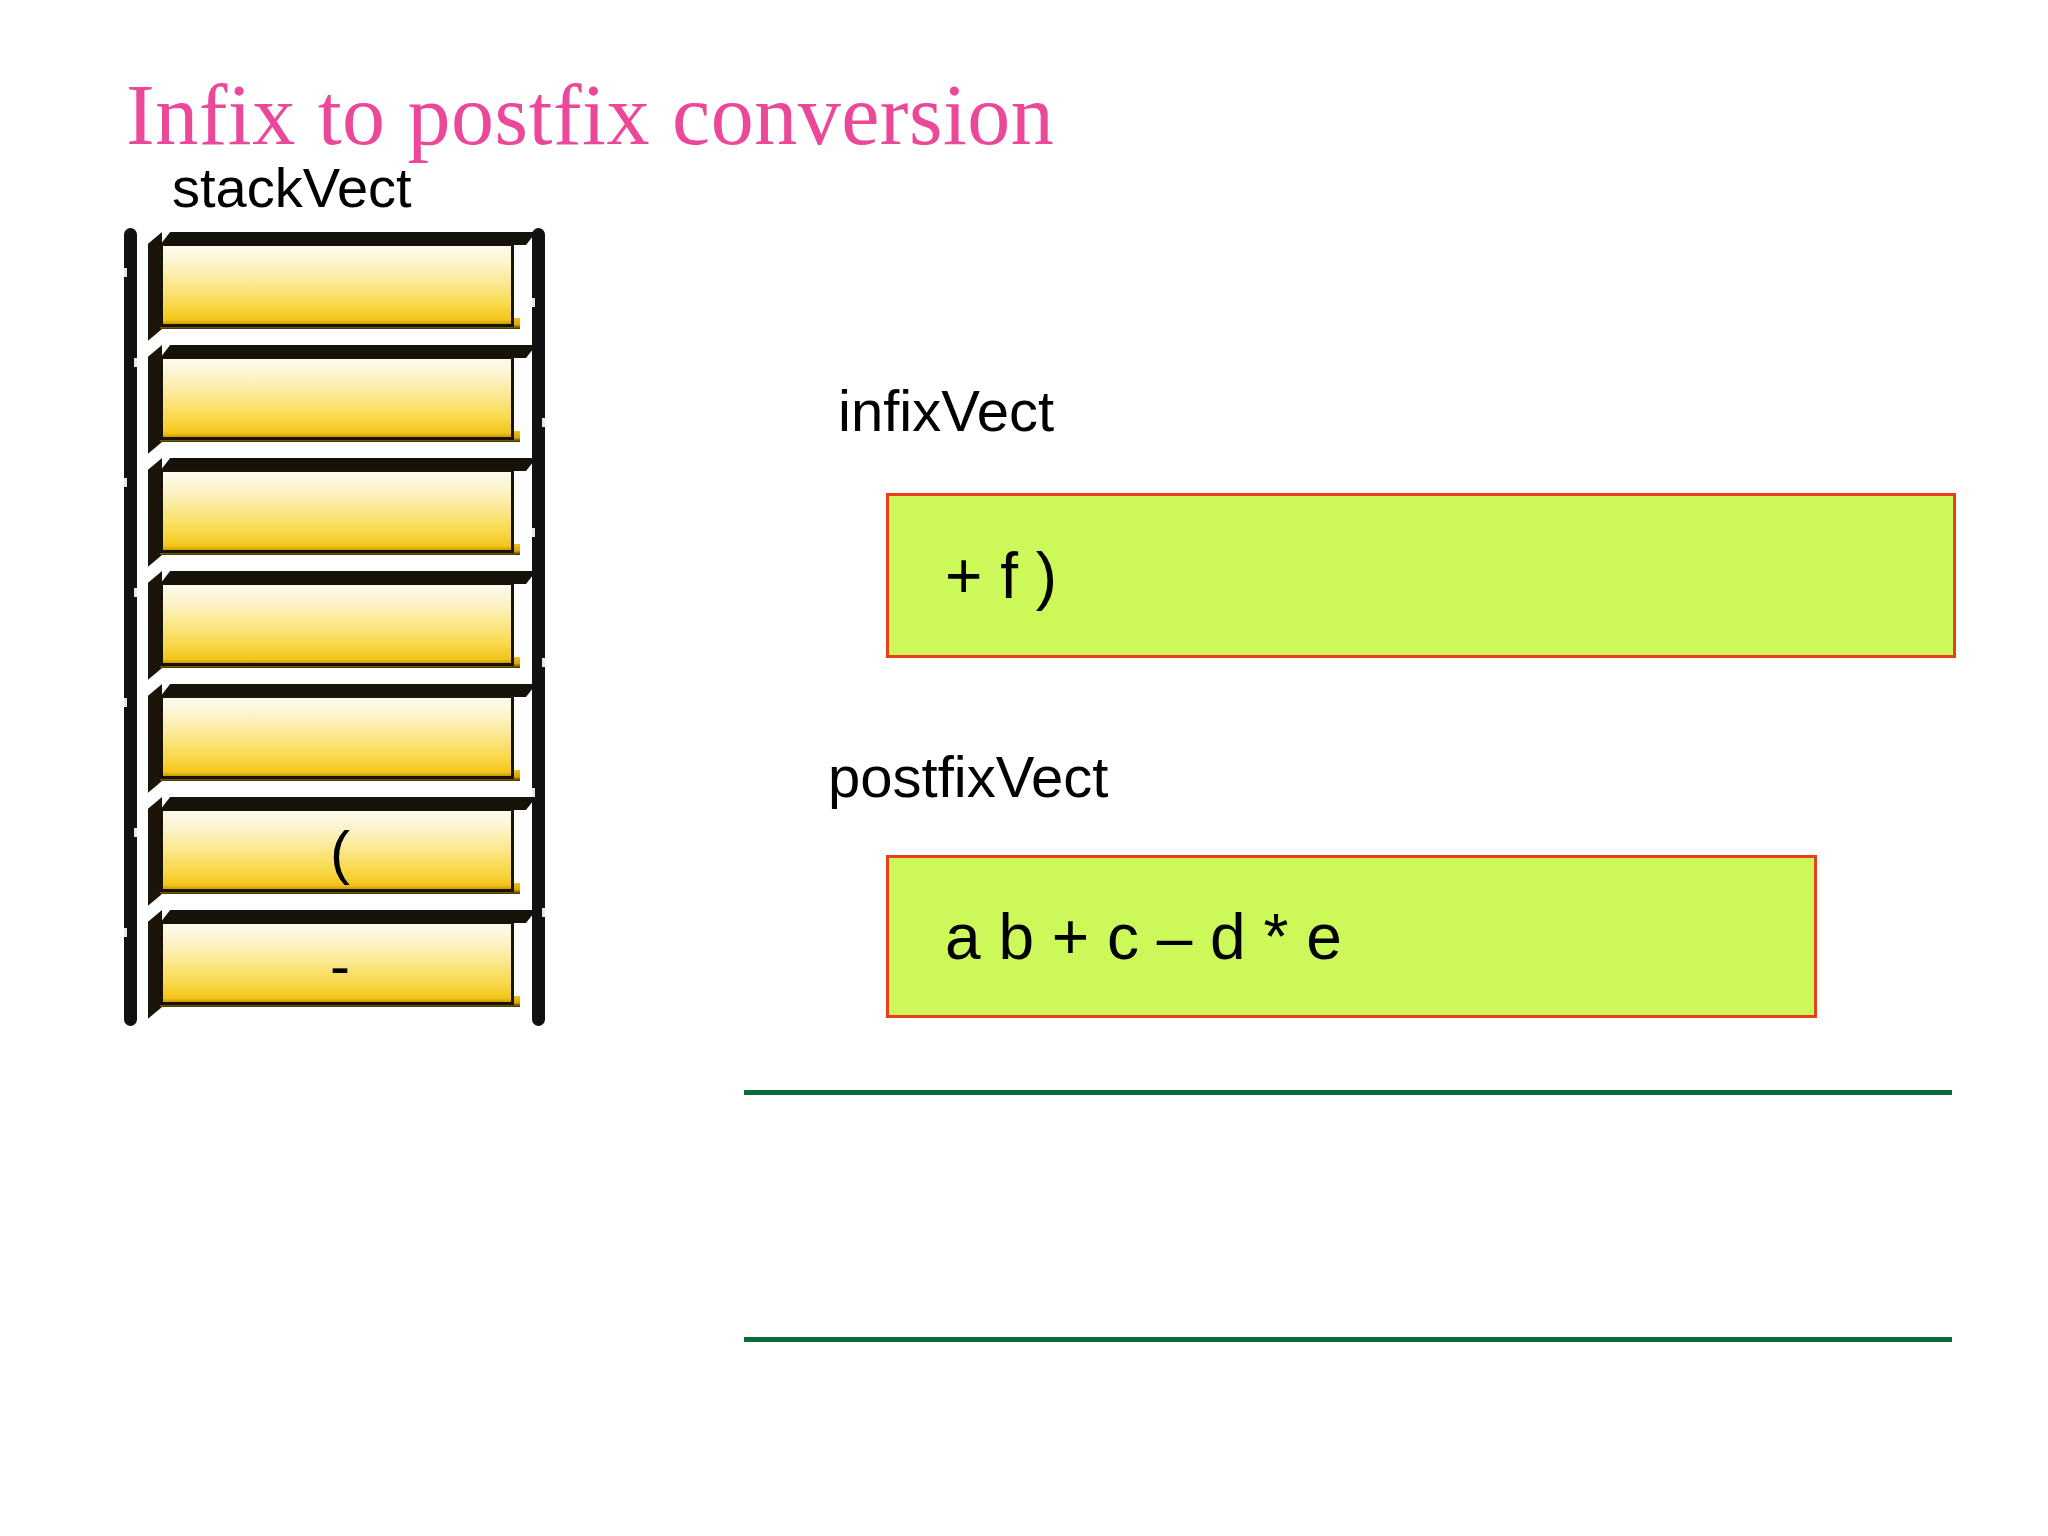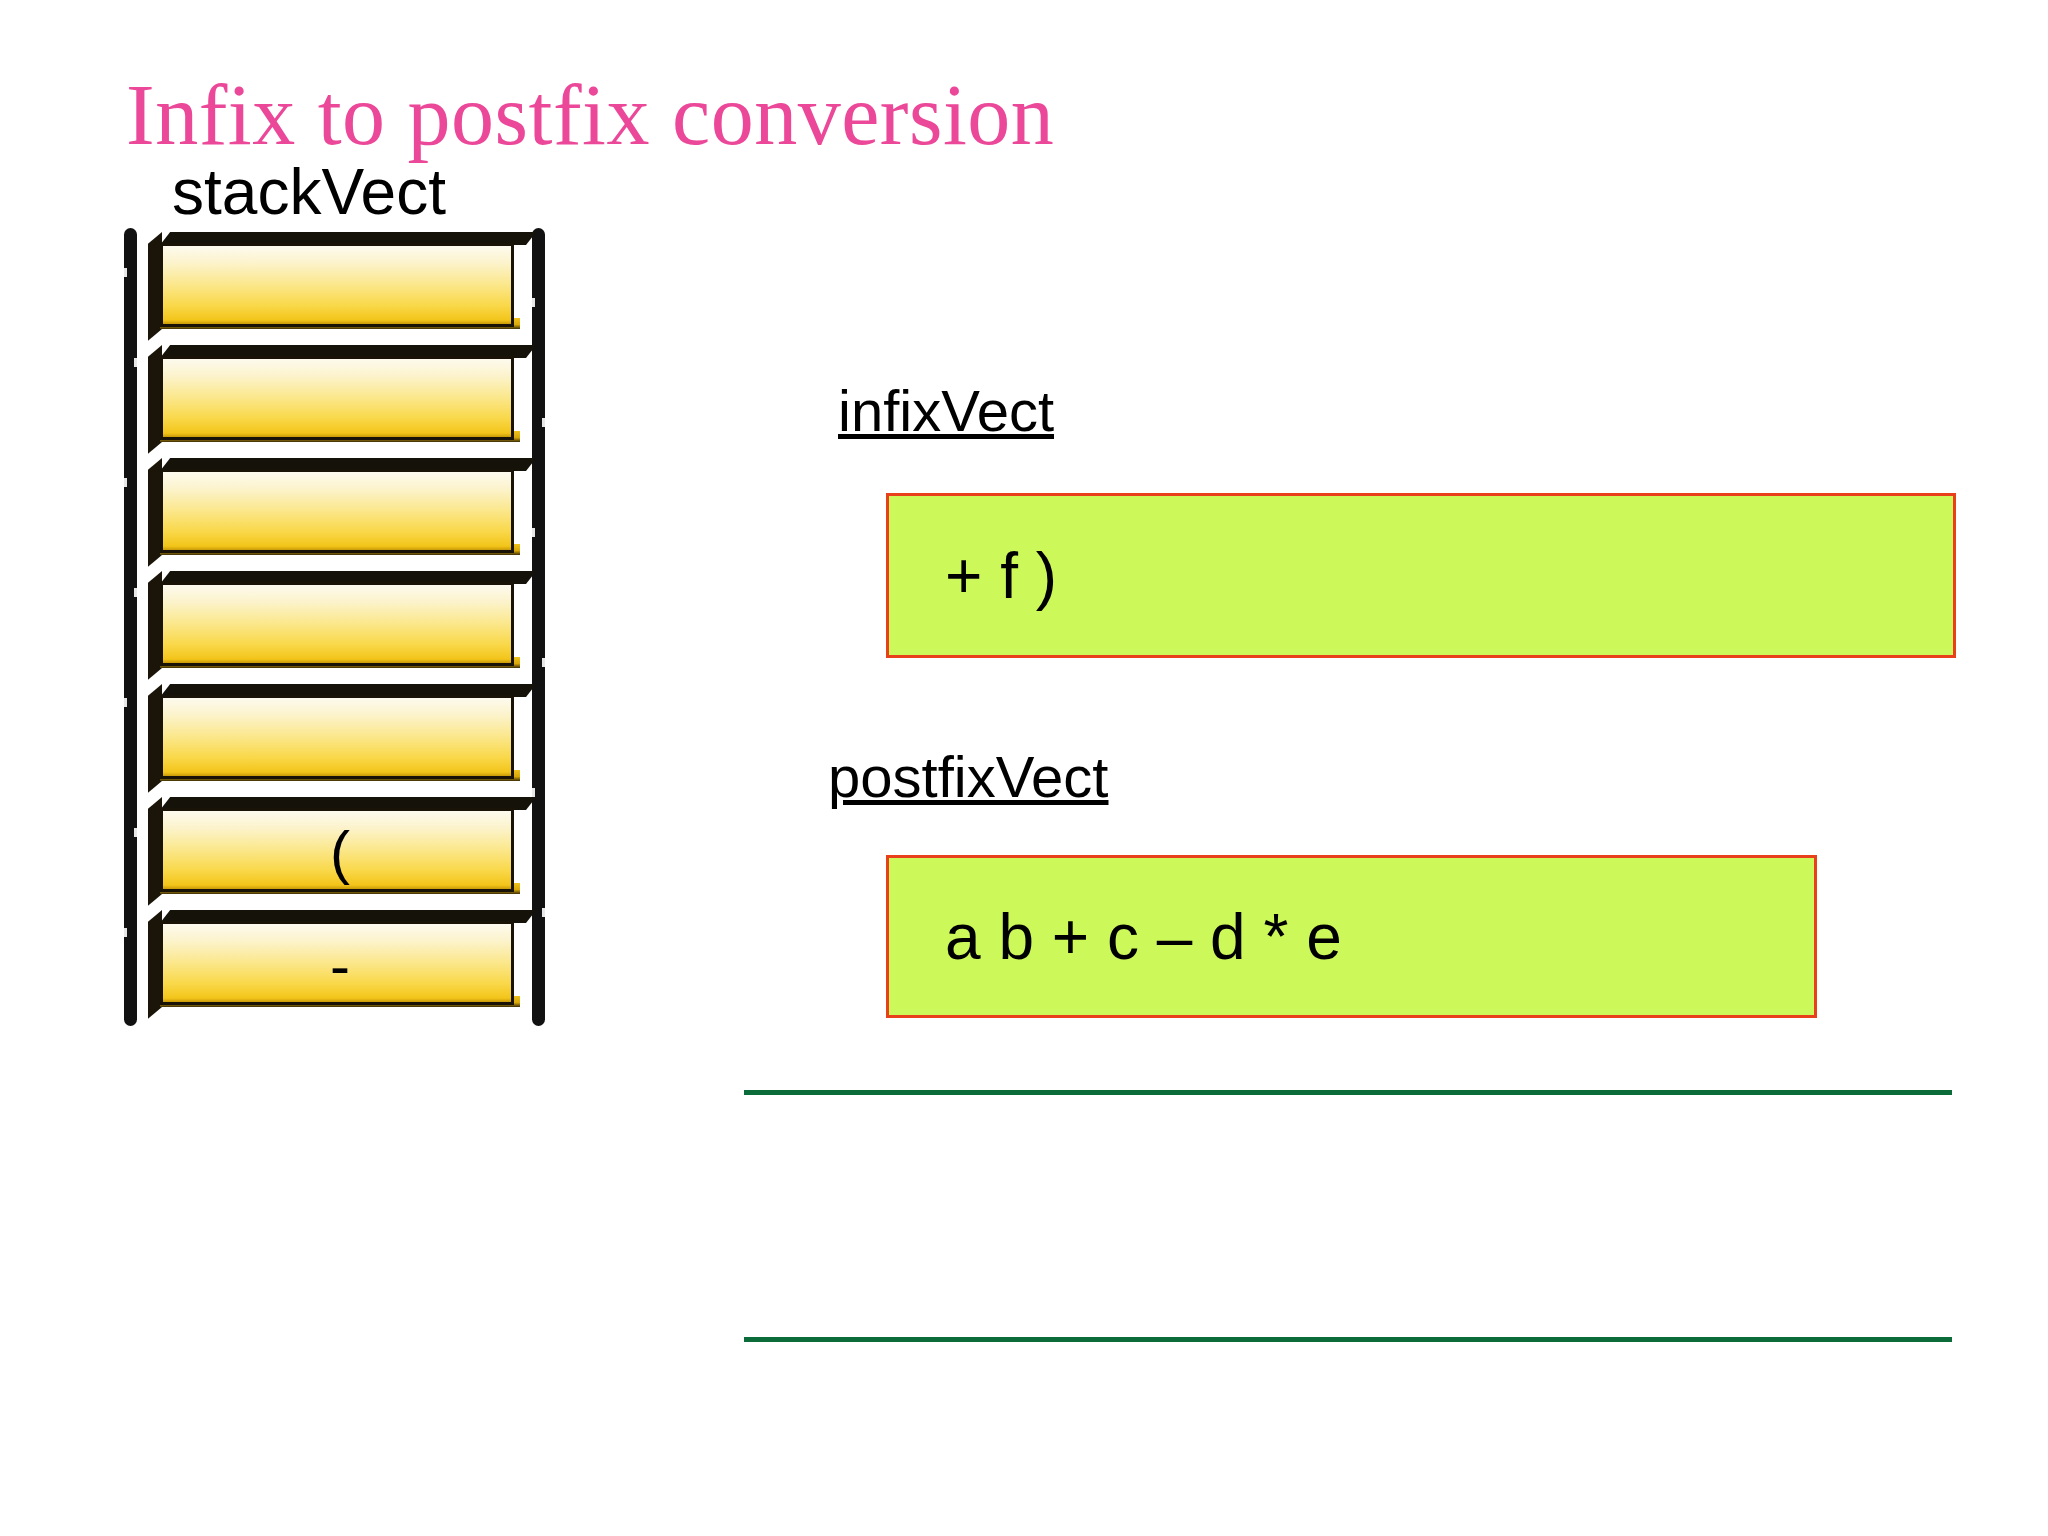--- a/index.html
+++ b/index.html
@@ -27,21 +27,21 @@
     color: #ec4899;
     white-space: nowrap;
     letter-spacing: 0.5px;
   }
 
   
   #stackvect-label {
     position: absolute;
     left: 172px;
     top: 160px;
-    font-size: 64px;
+    font-size: 56px;
     line-height: 1.0;
     color: #000000;
     white-space: nowrap;
   }
 
   
   #stack-region {
     position: absolute;
     left: 112px;
     top: 224px;
@@ -143,21 +143,20 @@
     z-index: 3;
   }
 
   
   .vect-label {
     position: absolute;
     font-size: 58px;
     line-height: 1.0;
     color: #000000;
     white-space: nowrap;
-    text-decoration: underline;
   }
   #infixvect-label   { left: 838px; top: 382px; }
   #postfixvect-label { left: 828px; top: 748px; text-align: right; }
 
   .vect-box {
     position: absolute;
     background: #CCF85A;
     border: 3px solid #E8401A;
     box-sizing: border-box;
     display: flex;

